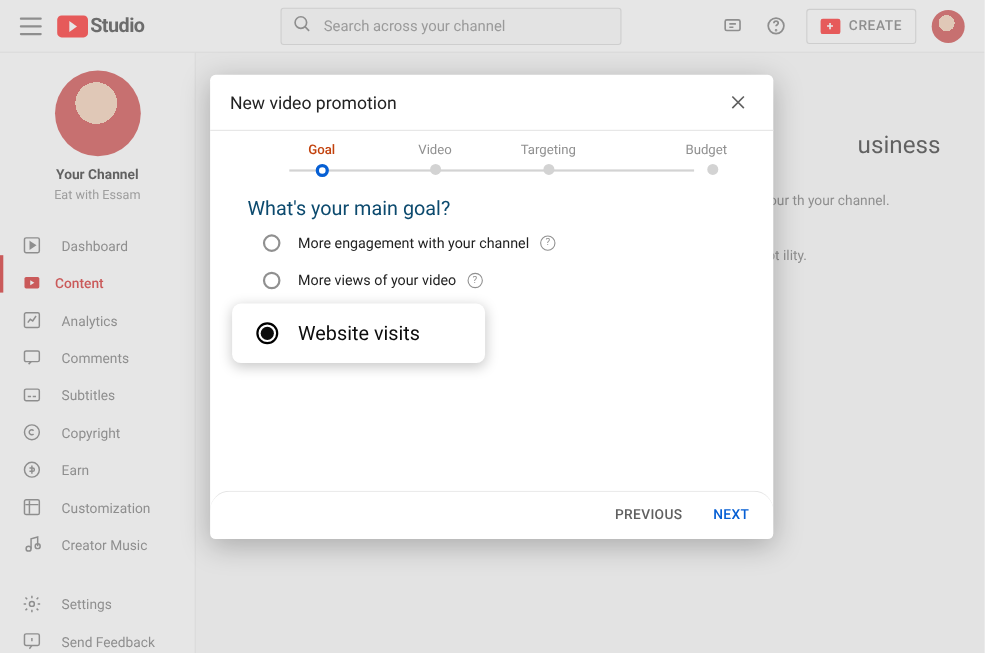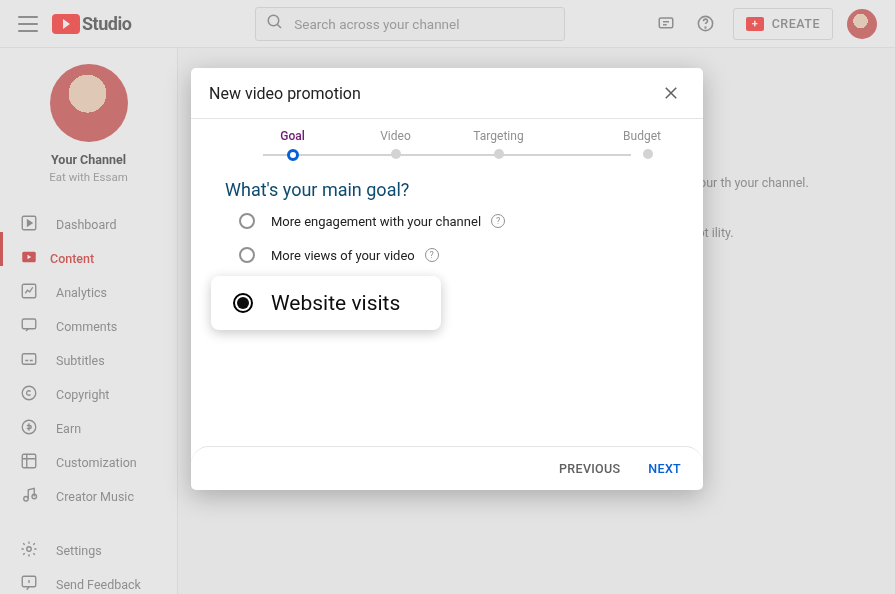--- a/index.html
+++ b/index.html
@@ -65,21 +65,21 @@
       display: flex; flex-direction: column; z-index: 10;
     }
     .modal-header { height: 50px; display: flex; align-items: center; justify-content: space-between; padding: 0 18px; }
     .modal-title { font-size: 16px; color: #222; font-weight: 400; }
     .close-btn { width: 28px; height: 28px; display: flex; align-items: center; justify-content: center; cursor: pointer; color: #606060; }
     .modal-divider { height: 1px; background: #e5e5e5; }
 
     .stepper { display: flex; align-items: flex-start; padding: 10px 50px 0; position: relative; }
     .step { flex: 1; display: flex; flex-direction: column; align-items: center; position: relative; }
     .step-label { font-size: 12px; color: #909090; margin-bottom: 6px; }
-    .step.active .step-label { color: #701a75; font-weight: 500; }
+    .step.active .step-label { color: #c2410c; font-weight: 500; }
     .step-dot { width: 10px; height: 10px; border-radius: 50%; background: #d3d3d3; z-index: 2; }
     .step.active .step-dot { width: 12px; height: 12px; background: #fff; border: 3px solid #065fd4; }
     .step-line { position: absolute; top: 34.5px; left: 72px; right: 72px; height: 2px; background: #d3d3d3; z-index: 1; }
     .step:first-child { align-items: flex-start; }
     .step:last-child { align-items: flex-end; }
 
     .step:first-child .step-label { margin-left: -4px; }
     .step:last-child .step-label { margin-right: -8px; }
 
     .modal-body { flex: 1; padding: 18px 34px 0; }
@@ -90,21 +90,21 @@
     .help-icon { width: 14px; height: 14px; border: 1.2px solid #909090; border-radius: 50%; display: flex; align-items: center; justify-content: center; font-size: 9px; color: #909090; margin-left: -6px; }
 
     .radio-card {
       margin-top: 4px; width: 230px; height: 54px; border-radius: 8px;
       box-shadow: 0 3px 12px rgba(0,0,0,0.22);
       display: flex; align-items: center; gap: 18px; padding: 0 22px;
       cursor: pointer; background: #fff; margin-left: -14px;
     }
     .radio-card .radio-outer { width: 20px; height: 20px; border: 2px solid #000; }
     .radio-card .radio-inner { width: 12px; height: 12px; }
-    .radio-card-label { font-size: 21px; color: #0d0d0d; }
+    .radio-card-label { font-size: 18px; color: #0d0d0d; }
 
     .modal-footer { height: 44px; border-top: 1px solid #e5e5e5; display: flex; justify-content: flex-end; align-items: center; gap: 24px; padding: 0 20px; border-radius: 18px; }
     .footer-btn { background: none; border: none; font-size: 12.5px; font-weight: 500; letter-spacing: 0.3px; cursor: pointer; padding: 4px 2px; }
     .btn-prev { color: #606060; }
     .btn-next { color: #065fd4; }
   </style>
 </head>
 <body>
 
 <div class="top-header">
@@ -261,20 +261,21 @@
               <rect x="3" y="3" width="18" height="14" rx="2"></rect>
               <path d="M12 8v4M12 14h.01M9 21l3-4"></path>
             </svg>
           </span>
         <span>Send Feedback</span>
       </div>
     </div>
   </div>
 
   <div class="content-area">
+    <div class="bg-heading">usiness</div>
     <div class="bg-text">can boost your th your channel.</div>
     <div class="bg-text2">notion do not ility.</div>
   </div>
 </div>
 
 <div class="dim-overlay"></div>
 
 <div class="modal">
   <div class="modal-header">
     <div class="modal-title">New video promotion</div>

